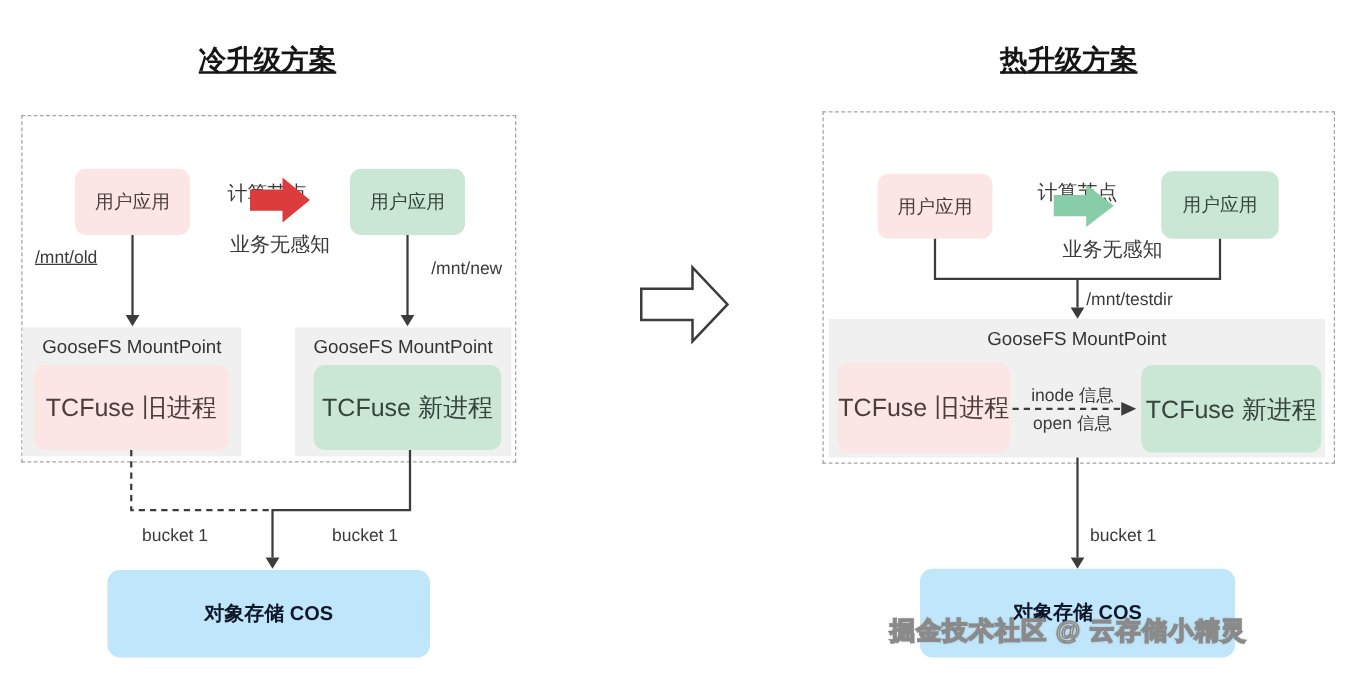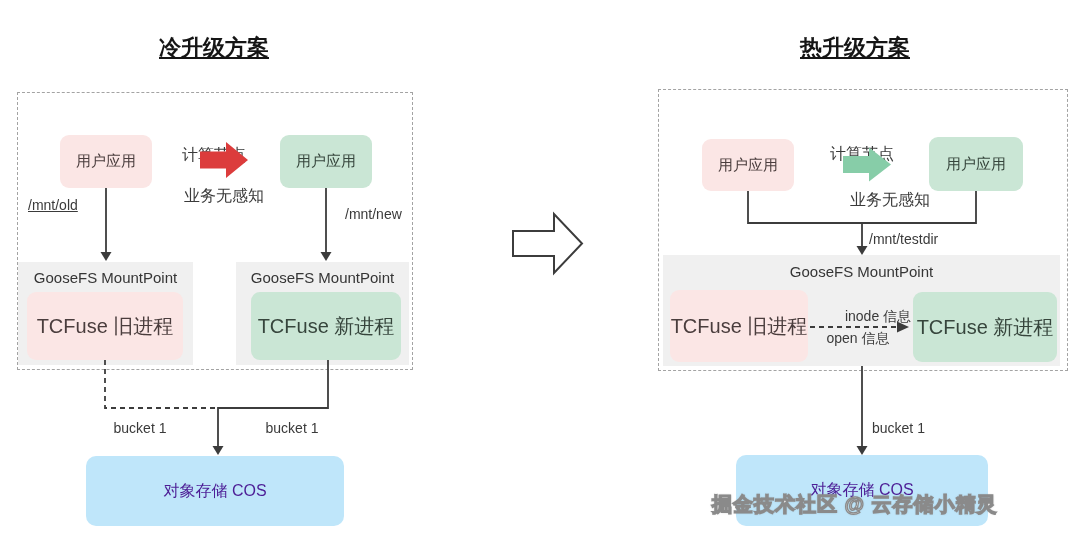--- a/index.html
+++ b/index.html
@@ -10,21 +10,21 @@
   .abs{position:absolute;}
   .title{font-size:22px;font-weight:bold;color:var(--title,#151515);text-align:center;text-decoration:underline;}
   .node-box{border:1.5px dashed var(--border_dash,#a3a3a3);background:transparent;}
   .node-label{font-size:16px;text-align:center;color:var(--text,#3a3a3a);margin-top:44px;}
   .rbox{border-radius:9px;display:flex;align-items:center;justify-content:center;font-size:15px;}
   .pink{background:var(--pink,#fbe6e5);color:#4a3d3d;}
   .greenbox{background:var(--green,#cae6d5);color:#36453c;}
   .graybox{background:var(--gray_box,#f0f0f0);}
   .gray-header{position:absolute;left:0;right:0;top:7px;text-align:center;font-size:15px;color:#353535;}
   .procbox{position:absolute;border-radius:9px;display:flex;align-items:center;justify-content:center;font-size:20px;}
-  .bluebox{background:var(--blue,#bfe6fa);border-radius:10px;display:flex;align-items:center;justify-content:center;font-size:16px;color:#4c1d95;}
+  .bluebox{background:var(--blue,#bfe6fa);border-radius:10px;display:flex;align-items:center;justify-content:center;font-size:16px;color:#0f172a;font-weight:bold;}
   .small-label{font-size:14px;color:#3a3a3a;white-space:nowrap;}
   .center-label{font-size:16px;color:#3a3a3a;text-align:center;white-space:nowrap;}
   svg.overlay{position:absolute;left:0;top:0;pointer-events:none;}
   .line{stroke:var(--line,#3c3c3c);stroke-width:1.8;fill:none;}
   .dashline{stroke-dasharray:5 4;}
   .head{fill:var(--line,#3c3c3c);stroke:none;}
   .block-red{fill:var(--red_arrow,#dc3c3c);stroke:none;}
   .block-green{fill:var(--green_arrow,#87cda8);stroke:none;}
   .hollow{fill:#ffffff;stroke:var(--line,#3c3c3c);stroke-width:2;}
   #watermark{
@@ -77,21 +77,21 @@
   <div class="abs center-label" style="left:845px;top:190px;width:90px;">业务无感知</div>
 
   <div class="abs small-label" style="left:869px;top:231px;">/mnt/testdir</div>
 
   <div class="abs graybox" style="left:663px;top:255px;width:397px;height:111px;">
     <div class="gray-header" style="top:8px;">GooseFS MountPoint</div>
     <div class="procbox pink" style="left:7px;top:35px;width:138px;height:72px;">TCFuse 旧进程</div>
     <div class="procbox greenbox" style="left:250px;top:37px;width:144px;height:70px;">TCFuse 新进程</div>
   </div>
 
-  <div class="abs small-label" style="left:828px;top:308px;width:100px;text-align:center;">inode 信息</div>
+  <div class="abs small-label" style="left:808px;top:308px;width:100px;text-align:center;">inode 信息</div>
   <div class="abs small-label" style="left:808px;top:330px;width:100px;text-align:center;">open 信息</div>
 
   <div class="abs small-label" style="left:872px;top:420px;">bucket 1</div>
 
   <div class="abs bluebox" style="left:736px;top:455px;width:252px;height:71px;">对象存储 COS</div>
 
   <svg class="overlay" width="1080" height="539" viewBox="0 0 1080 539">
 
     <g>
       <path class="line" d="M106,188 L106,252"></path>

